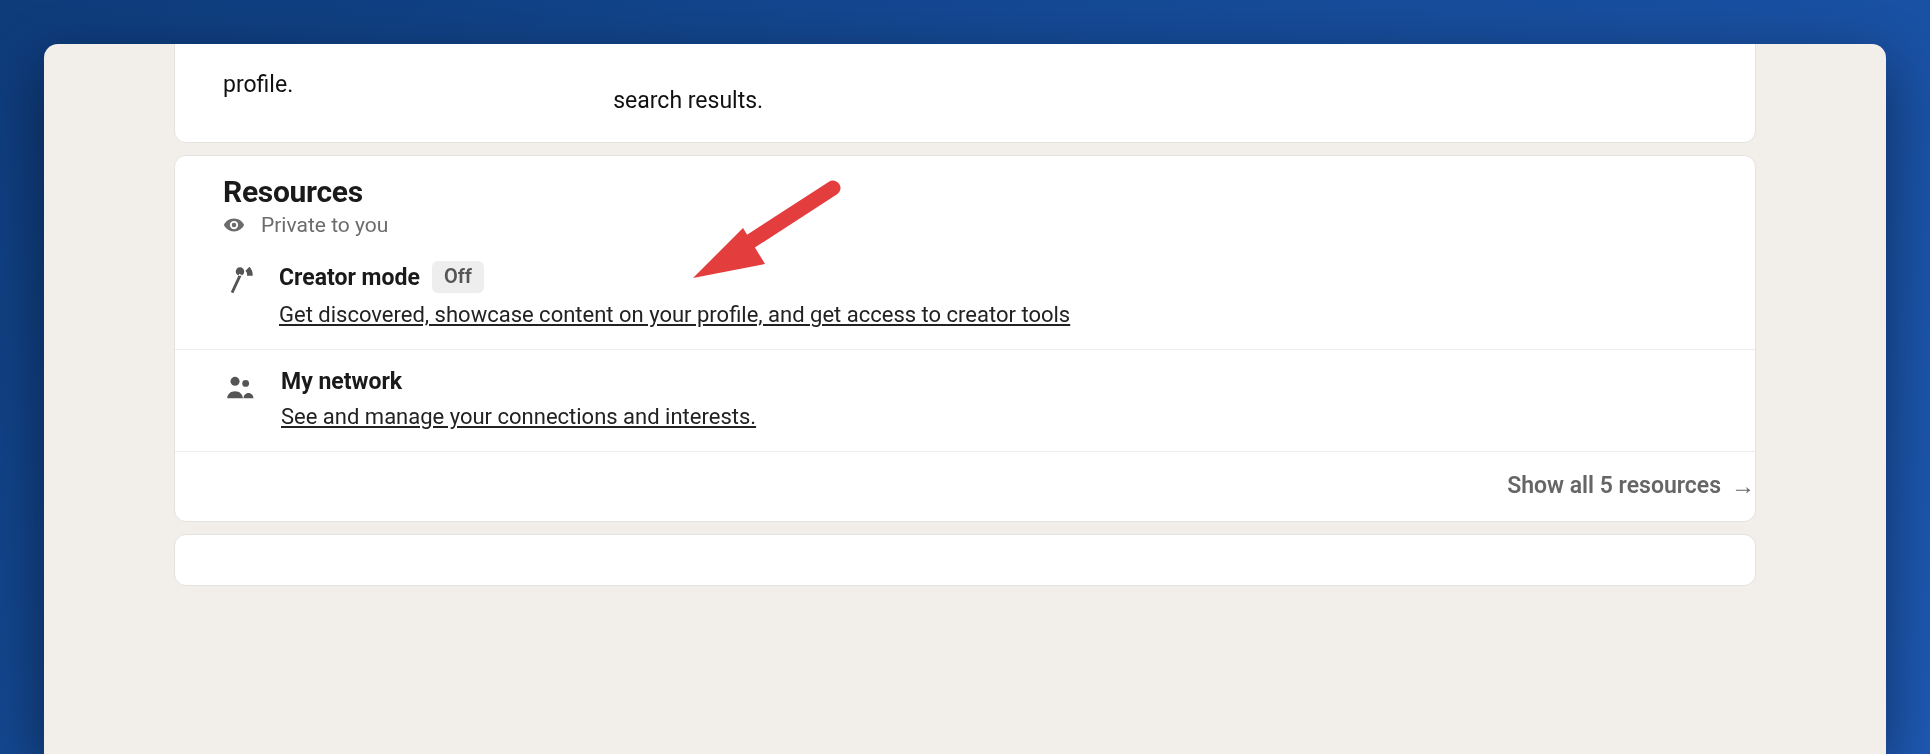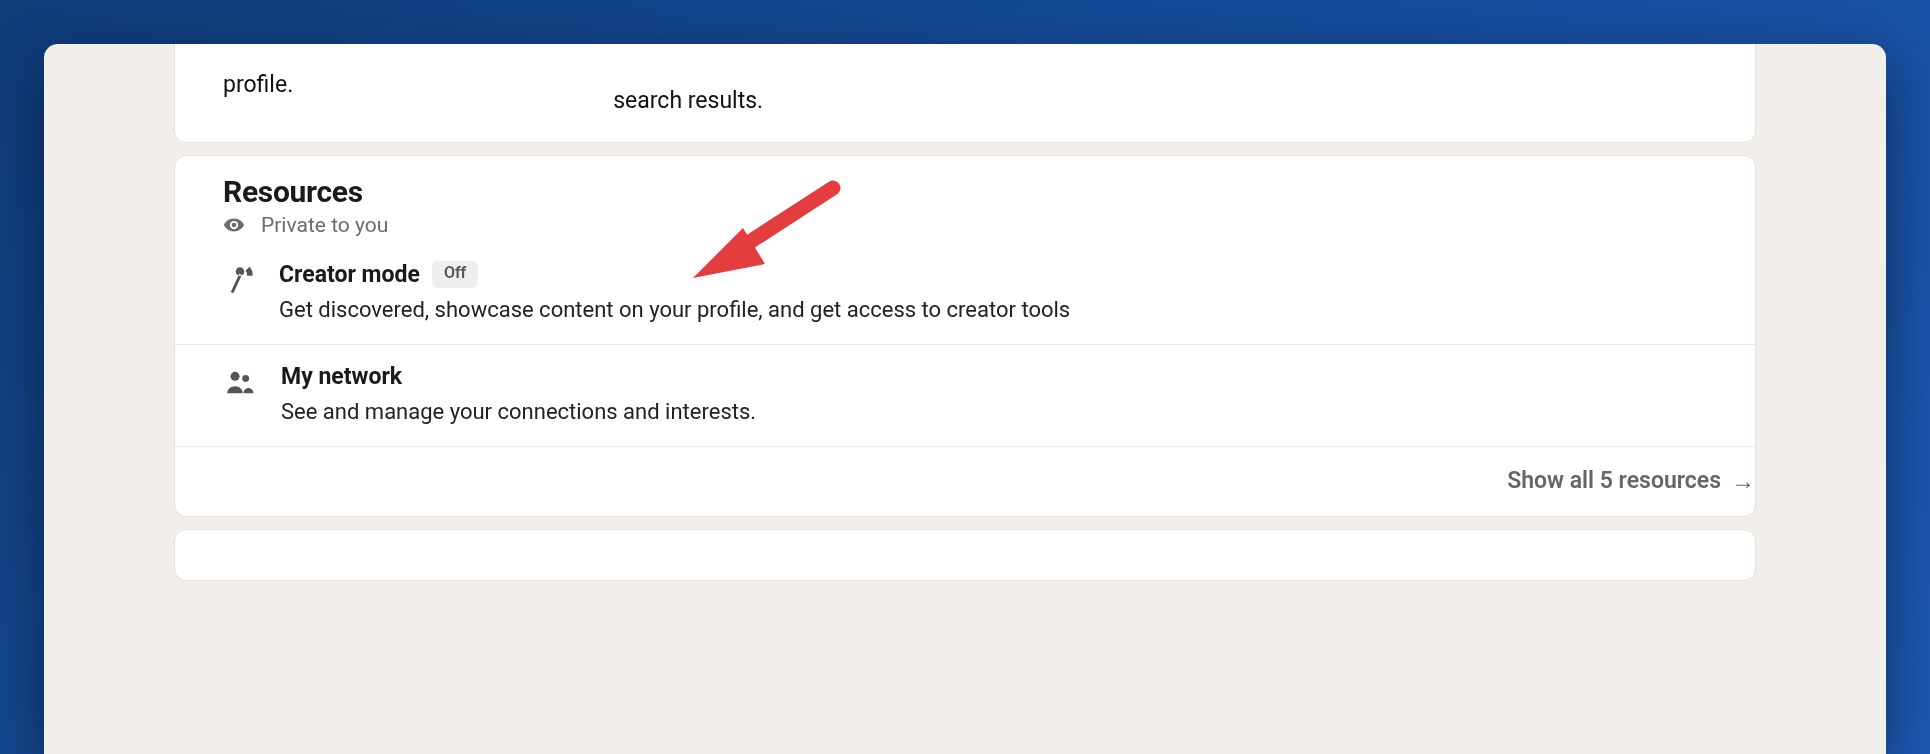--- a/index.html
+++ b/index.html
@@ -95,31 +95,32 @@
     gap: 12px;
   }
   .res-title {
     font-size: 23px;
     font-weight: 700;
     color: #1a1a1a;
   }
   .badge {
     background: #eeeeee;
     color: #555;
-    font-size: 16px;
+    font-size: 20px;
     font-weight: 600;
     padding: 2px 12px 4px 12px;
     border-radius: 6px;
     line-height: 1.3;
   }
   .res-desc {
     font-size: 22px;
     color: #222;
     margin-top: 6px;
     line-height: 1.45;
+    text-decoration: underline;
   }
 
   .show-all {
     border-top: 1px solid #ececec;
     text-align: center;
     padding: 20px 0 22px 0;
     font-size: 23px;
     font-weight: 600;
     color: #666;
     cursor: pointer;

